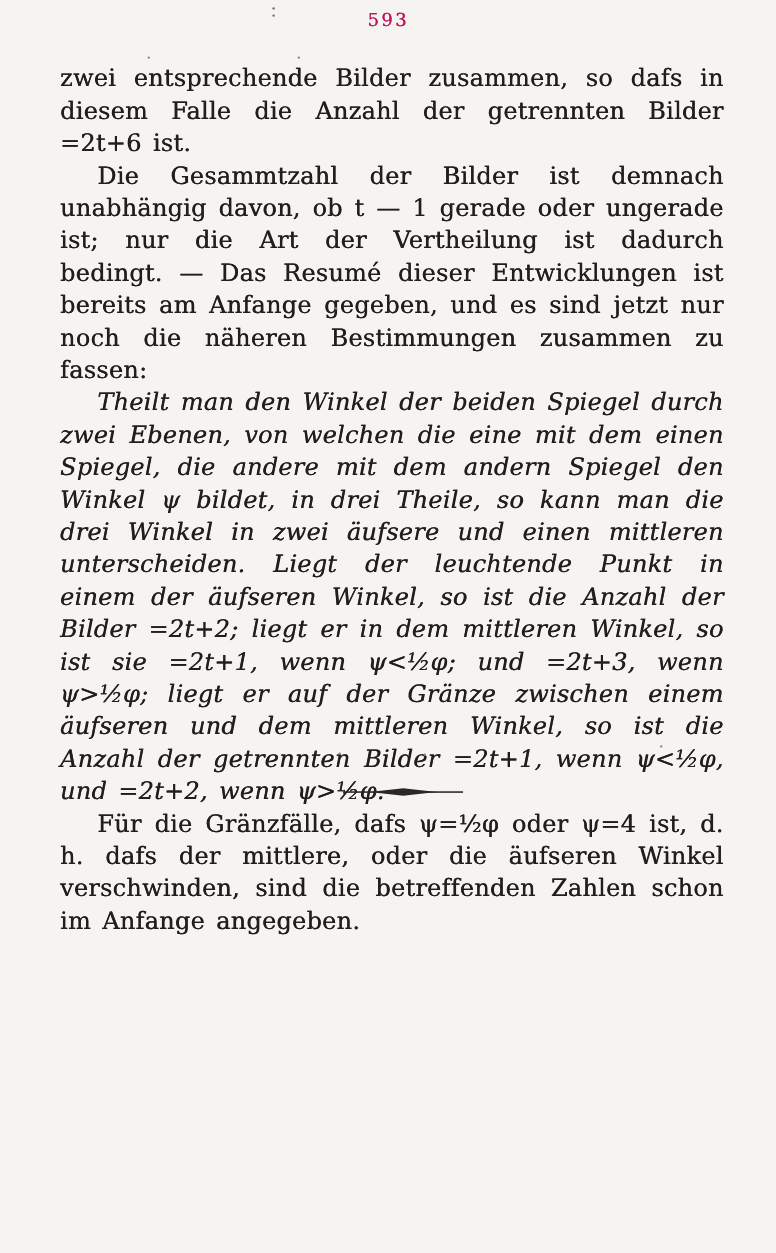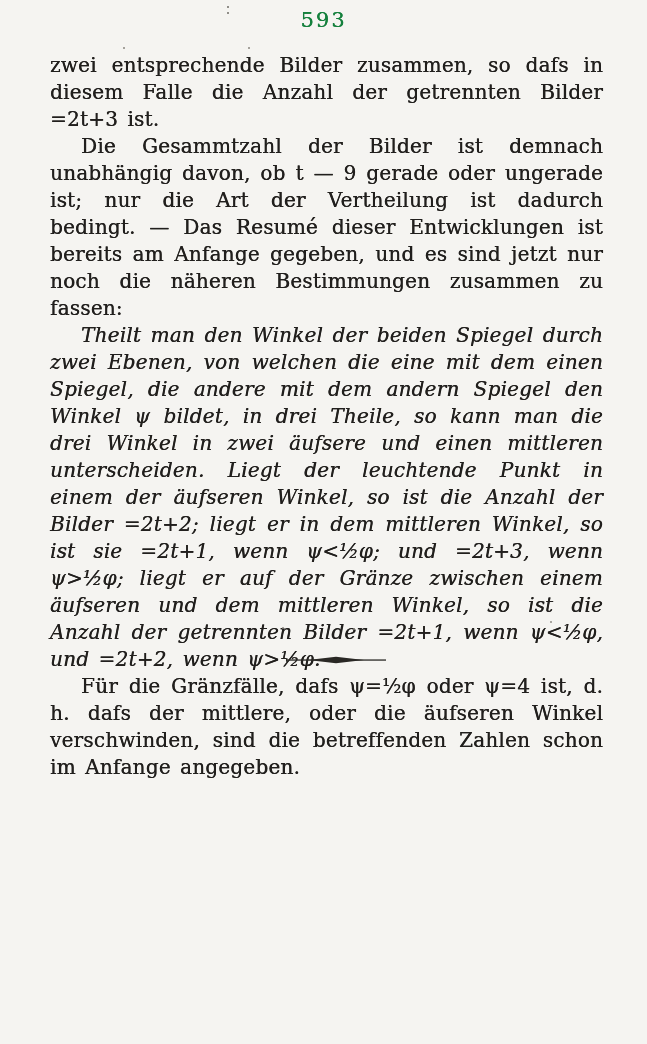--- a/index.html
+++ b/index.html
@@ -17,23 +17,23 @@
     background: #f5f4f1;
     color: #211f1d;
     font-family: "DejaVu Serif", "Liberation Serif", serif;
   }
   .page-number {
     position: absolute;
     top: 8px;
     left: 0;
     width: 100%;
     text-align: center;
-    font-size: 21px;
+    font-size: 15px;
     letter-spacing: 2px;
-    color: #15803d;
+    color: #be185d;
     text-shadow: 0.3px 0 0 currentColor;
   }
   .text-block {
     position: absolute;
     top: 52px;
     left: 50px;
     width: 553px;
     font-size: 20px;
     line-height: 27px;
     text-align: justify;
@@ -72,22 +72,22 @@
   }
 </style>
 </head>
 <body>
 
 <div class="page">
 
   <div class="page-number">593</div>
 
   <div class="text-block">
-      <p class="para">zwei entsprechende Bilder zusammen, so dafs in diesem Falle die Anzahl der getrennten Bilder =2t+3 ist.</p>
-      <p class="para indent">Die Gesammtzahl der Bilder ist demnach unabhängig davon, ob t — 9 gerade oder ungerade ist; nur die Art der Vertheilung ist dadurch bedingt. — Das Resumé dieser Entwicklungen ist bereits am Anfange gegeben, und es sind jetzt nur noch die näheren Bestimmungen zusammen zu fassen:</p>
+      <p class="para">zwei entsprechende Bilder zusammen, so dafs in diesem Falle die Anzahl der getrennten Bilder =2t+6 ist.</p>
+      <p class="para indent">Die Gesammtzahl der Bilder ist demnach unabhängig davon, ob t — 1 gerade oder ungerade ist; nur die Art der Vertheilung ist dadurch bedingt. — Das Resumé dieser Entwicklungen ist bereits am Anfange gegeben, und es sind jetzt nur noch die näheren Bestimmungen zusammen zu fassen:</p>
       <p class="para indent italic">Theilt man den Winkel der beiden Spiegel durch zwei Ebenen, von welchen die eine mit dem einen Spiegel, die andere mit dem andern Spiegel den Winkel ψ bildet, in drei Theile, so kann man die drei Winkel in zwei äufsere und einen mittleren unterscheiden. Liegt der leuchtende Punkt in einem der äufseren Winkel, so ist die Anzahl der Bilder =2t+2; liegt er in dem mittleren Winkel, so ist sie =2t+1, wenn ψ&lt;½φ; und =2t+3, wenn ψ&gt;½φ; liegt er auf der Gränze zwischen einem äufseren und dem mittleren Winkel, so ist die Anzahl der getrennten Bilder =2t+1, wenn ψ&lt;½φ, und =2t+2, wenn ψ&gt;½φ.</p>
       <p class="para indent">Für die Gränzfälle, dafs ψ=½φ oder ψ=4 ist, d. h. dafs der mittlere, oder die äufseren Winkel verschwinden, sind die betreffenden Zahlen schon im Anfange angegeben.</p>
     </div>
 
   <div class="divider">
     <svg width="100" height="10" viewBox="0 0 100 10">
       <rect x="0" y="4.4" width="100" height="1.3" fill="#2a2825"></rect>
       <rect x="0" y="3.2" width="1.5" height="3.6" fill="#2a2825"></rect>
       <polygon points="22,5 50,1.8 78,5 50,8.2" fill="#2a2825"></polygon>
     </svg>

